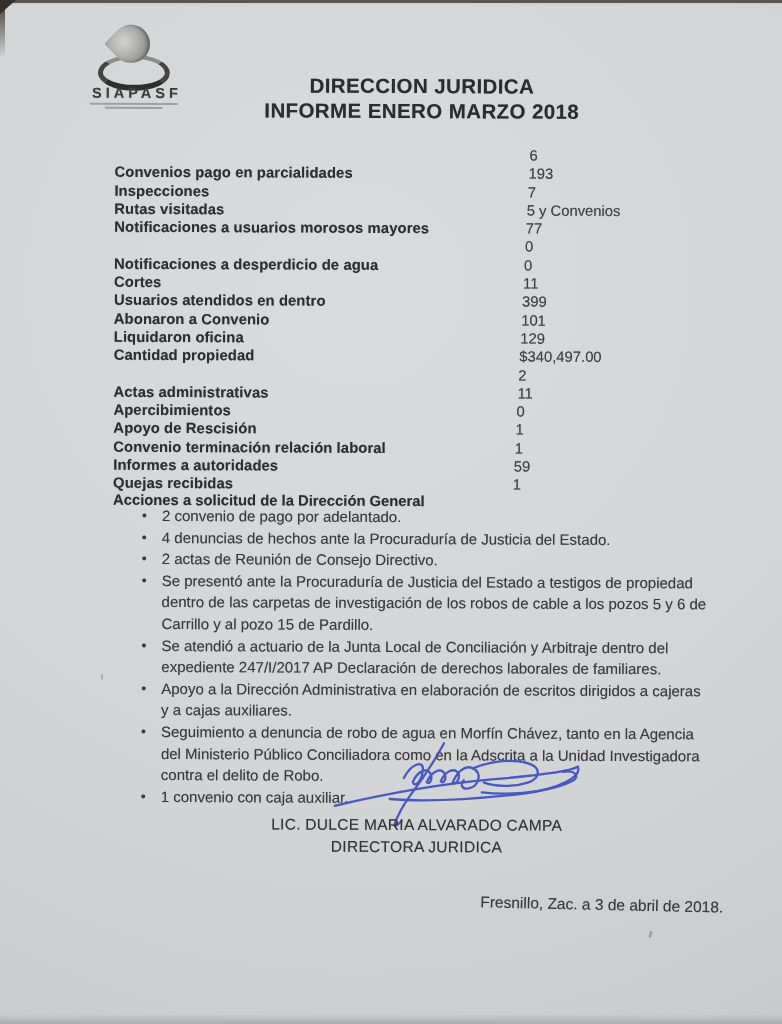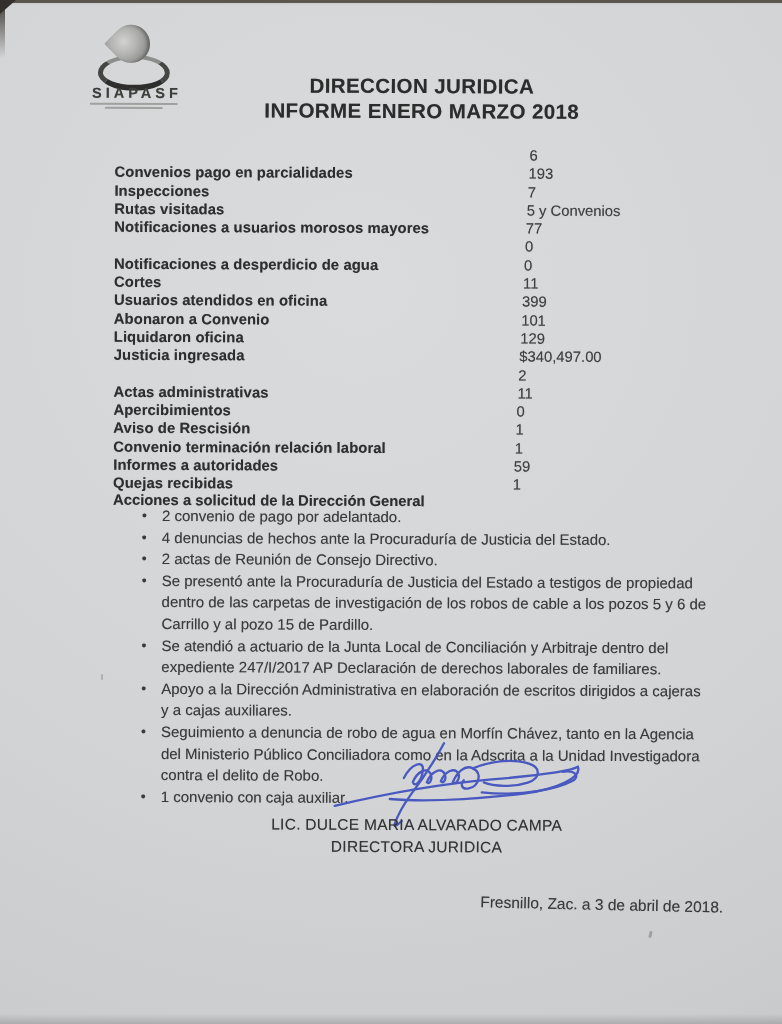--- a/index.html
+++ b/index.html
@@ -92,28 +92,28 @@
 
     <div class="stats">
       <div class="srow" style="--i:0"><span class="sval">6</span></div>
       <div class="srow" style="--i:1"><span class="slabel">Convenios pago en parcialidades</span><span class="sval">193</span></div>
       <div class="srow" style="--i:2"><span class="slabel">Inspecciones</span><span class="sval">7</span></div>
       <div class="srow" style="--i:3"><span class="slabel">Rutas visitadas</span><span class="sval">5 y Convenios</span></div>
       <div class="srow" style="--i:4"><span class="slabel">Notificaciones a usuarios morosos mayores</span><span class="sval">77</span></div>
       <div class="srow" style="--i:5"><span class="sval">0</span></div>
       <div class="srow" style="--i:6"><span class="slabel">Notificaciones a desperdicio de agua</span><span class="sval">0</span></div>
       <div class="srow" style="--i:7"><span class="slabel">Cortes</span><span class="sval">11</span></div>
-      <div class="srow" style="--i:8"><span class="slabel">Usuarios atendidos en oficina</span><span class="sval">399</span></div>
+      <div class="srow" style="--i:8"><span class="slabel">Usuarios atendidos en dentro</span><span class="sval">399</span></div>
       <div class="srow" style="--i:9"><span class="slabel">Abonaron a Convenio</span><span class="sval">101</span></div>
       <div class="srow" style="--i:10"><span class="slabel">Liquidaron oficina</span><span class="sval">129</span></div>
-      <div class="srow" style="--i:11"><span class="slabel">Justicia ingresada</span><span class="sval">$340,497.00</span></div>
+      <div class="srow" style="--i:11"><span class="slabel">Cantidad propiedad</span><span class="sval">$340,497.00</span></div>
       <div class="srow" style="--i:12"><span class="sval">2</span></div>
       <div class="srow" style="--i:13"><span class="slabel">Actas administrativas</span><span class="sval">11</span></div>
       <div class="srow" style="--i:14"><span class="slabel">Apercibimientos</span><span class="sval">0</span></div>
-      <div class="srow" style="--i:15"><span class="slabel">Aviso de Rescisión</span><span class="sval">1</span></div>
+      <div class="srow" style="--i:15"><span class="slabel">Apoyo de Rescisión</span><span class="sval">1</span></div>
       <div class="srow" style="--i:16"><span class="slabel">Convenio terminación relación laboral</span><span class="sval">1</span></div>
       <div class="srow" style="--i:17"><span class="slabel">Informes a autoridades</span><span class="sval">59</span></div>
       <div class="srow" style="--i:18"><span class="slabel">Quejas recibidas</span><span class="sval">1</span></div>
     </div>
 
     <div class="actions-heading">Acciones a solicitud de la Dirección General</div>
 
     <ul class="actions">
       <li>2 convenio de pago por adelantado.</li>
       <li>4 denuncias de hechos ante la Procuraduría de Justicia del Estado.</li>

